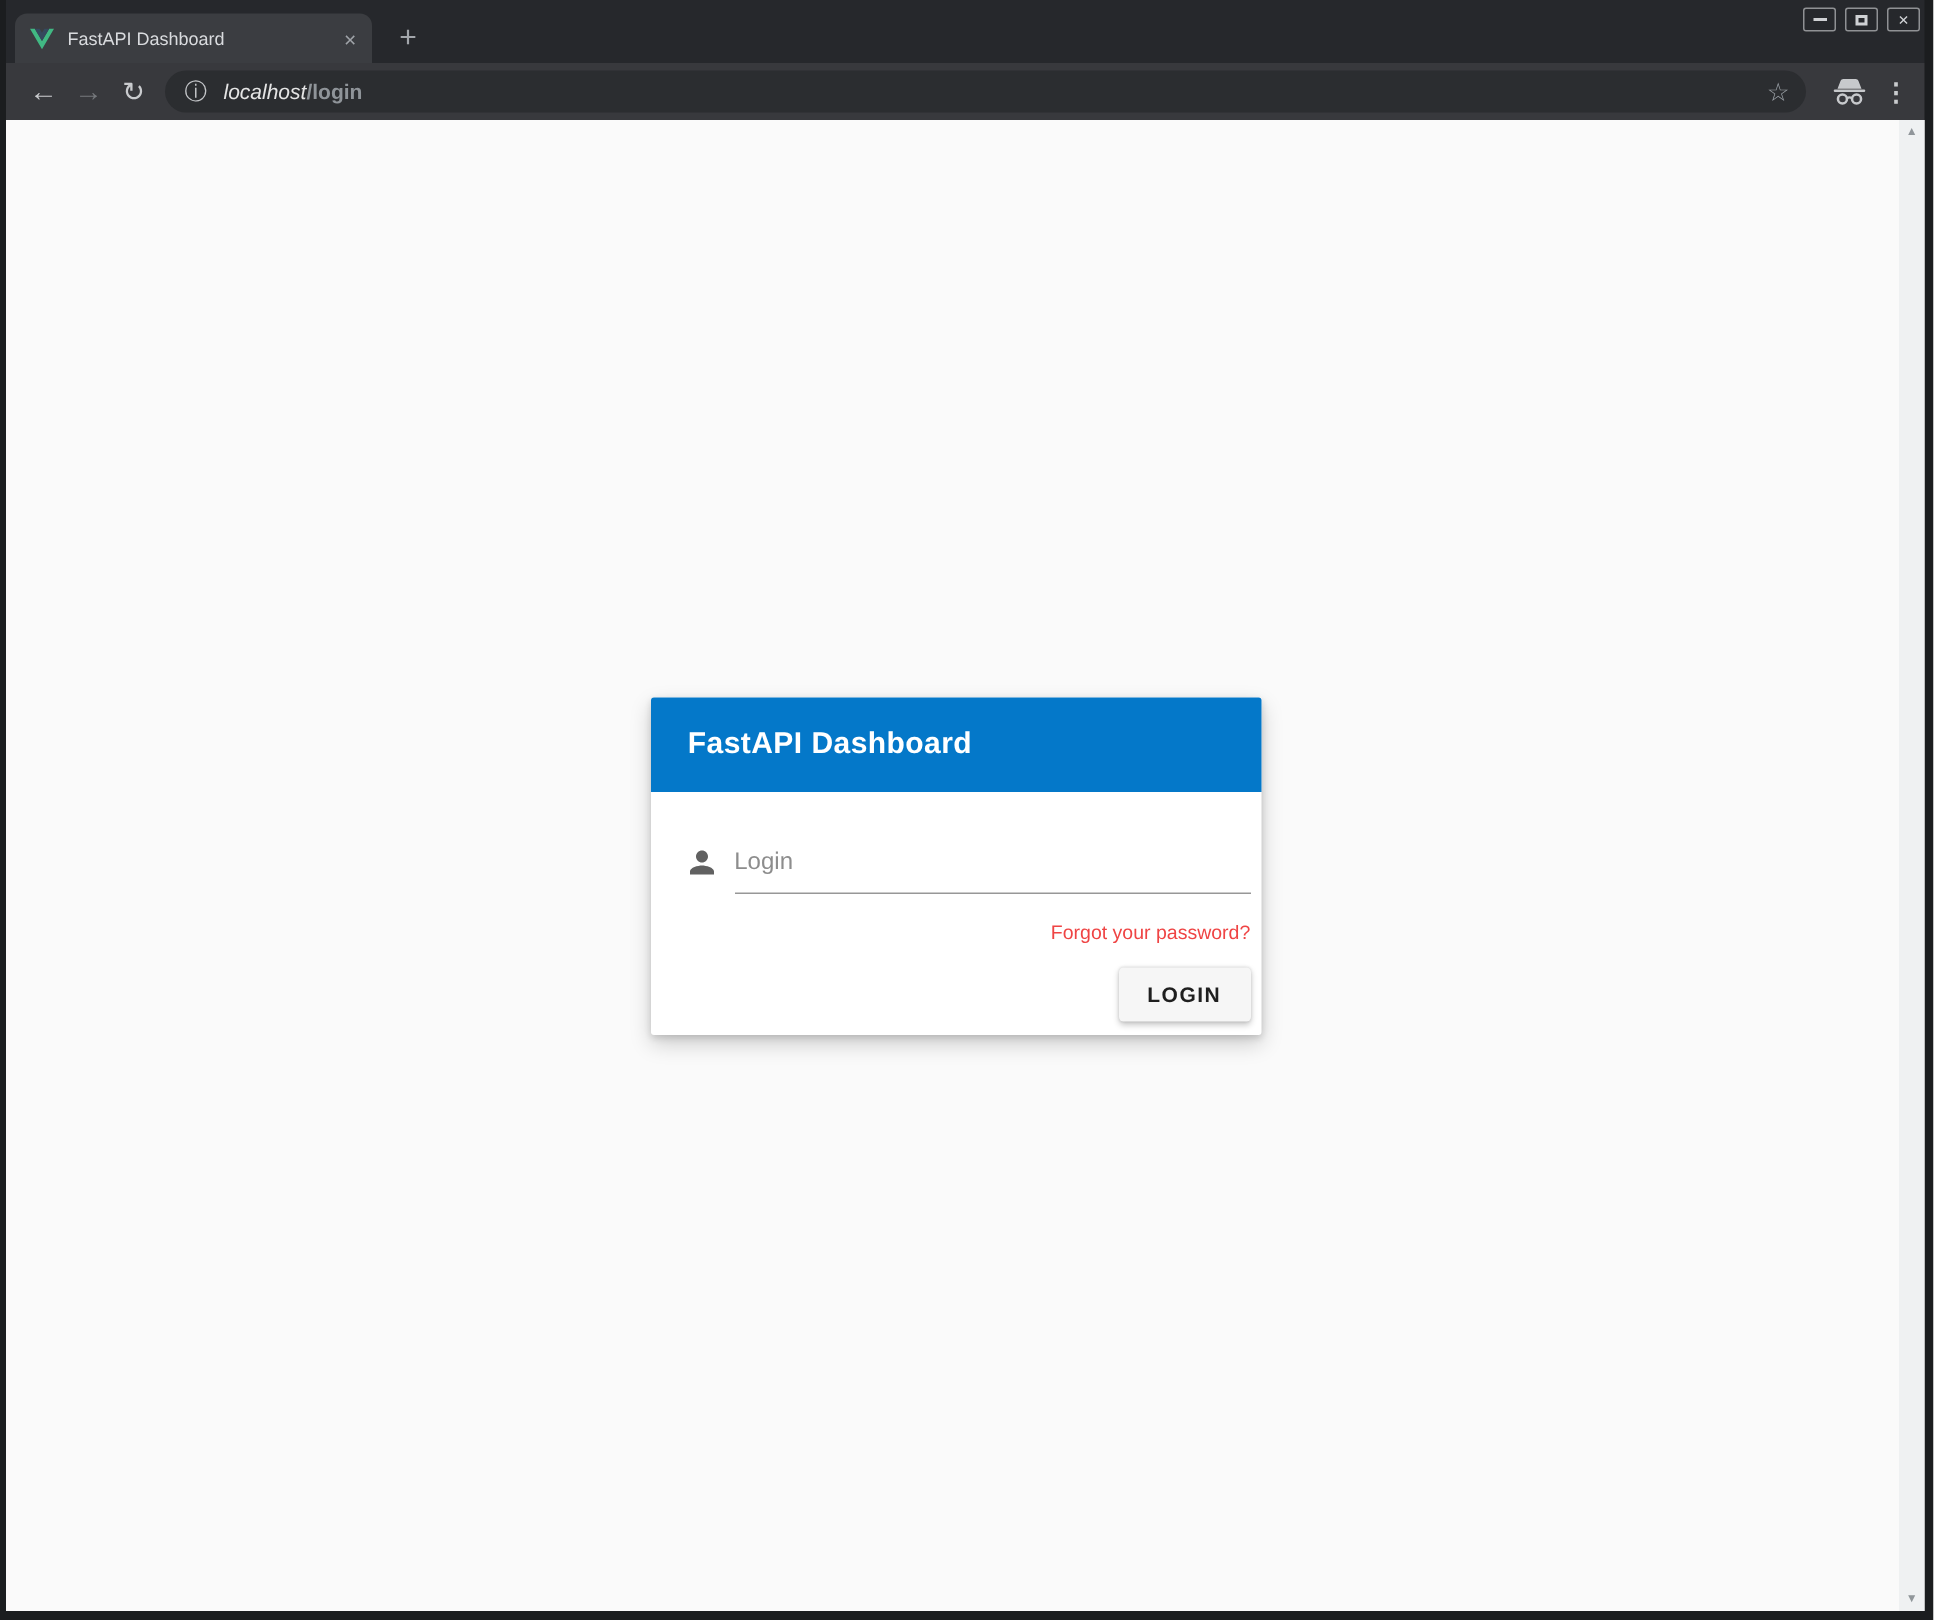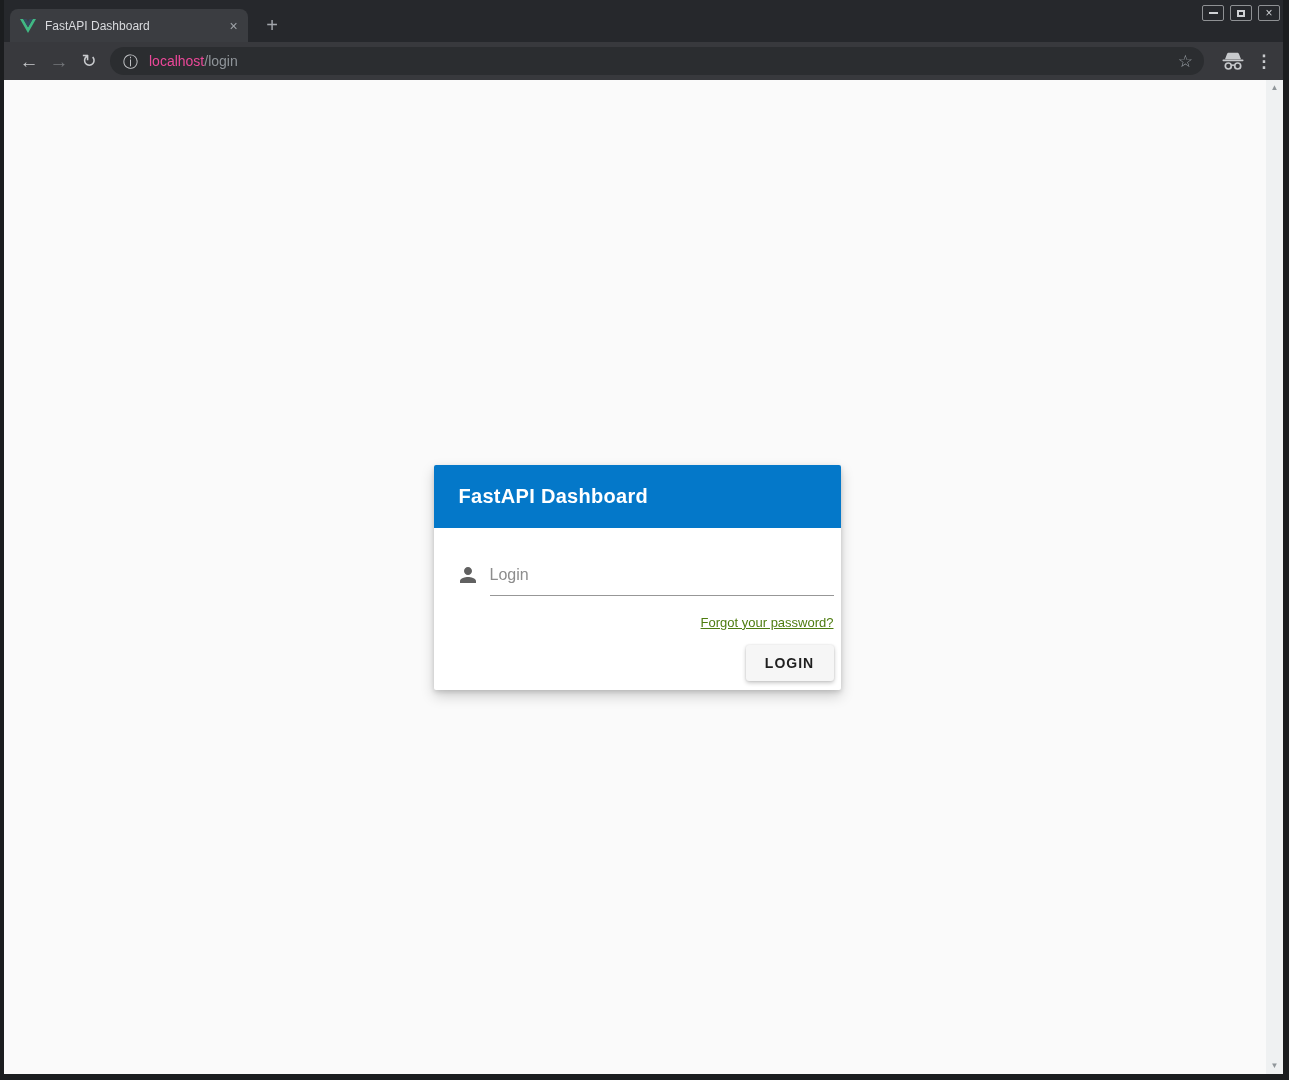--- a/index.html
+++ b/index.html
@@ -54,22 +54,22 @@
   }
   .nav-icon.disabled{color:#75787c;}
   .nav-icon.reload{font-size:18px;}
   .omnibox{
     flex:1;height:28px;background:#2b2d30;border-radius:14px;
     margin:0 9px 0 6px;display:flex;align-items:center;
     padding:0 11px 0 13px;min-width:0;box-sizing:border-box;
   }
   .info-icon{font-size:15px;color:#c4c6c9;margin-right:11px;line-height:1;}
   .url{font-size:14px;white-space:nowrap;}
-  .url .host{color:#ec4899;}
-  .url .path{color:#8f9499;}
+  .url .host{color:#e5e5e5;font-style:italic;}
+  .url .path{color:#8f9499;font-weight:bold;}
   .star-icon{margin-left:auto;font-size:17px;color:#9aa0a6;line-height:1;}
   .incog{width:26px;display:flex;justify-content:center;flex:none;margin:0 7px;}
   .menu-dots{
     width:22px;text-align:center;font-size:17px;color:#c9cbce;flex:none;
     line-height:1;font-weight:bold;
   }
   
   .content{
     flex:1;background:#fafafa;position:relative;
     display:flex;align-items:center;justify-content:center;min-height:0;
@@ -98,21 +98,21 @@
   .field-row + .field-row{margin-top:33px;}
   .f-icon{width:24px;height:24px;flex:none;margin-right:10px;display:flex;}
   .text-input{
     flex:1;border:0;border-bottom:1px solid #979797;background:transparent;
     font-family:"Liberation Sans",sans-serif;font-size:16px;line-height:24px;
     padding:0 0 8px;color:#424242;outline:none;min-width:0;
   }
   .text-input::placeholder{color:#8d8d8d;opacity:1;}
   .forgot-row{text-align:right;margin-top:17px;}
   .forgot-link{
-    font-size:13px;color:#4d7c0f;text-decoration:underline;cursor:pointer;
+    font-size:13px;color:#ef4444;cursor:pointer;
   }
   .btn-row{display:flex;justify-content:flex-end;margin-top:14px;}
   .login-btn{
     height:36px;min-width:88px;padding:0 16px;background:#f6f6f6;border:0;
     border-radius:3px;font-family:"Liberation Sans",sans-serif;font-size:14px;
     font-weight:bold;letter-spacing:1px;color:#1f1f1f;
     box-shadow:0 2px 4px rgba(0,0,0,.22),0 0 2px rgba(0,0,0,.12);
     cursor:pointer;
   }
 </style>

